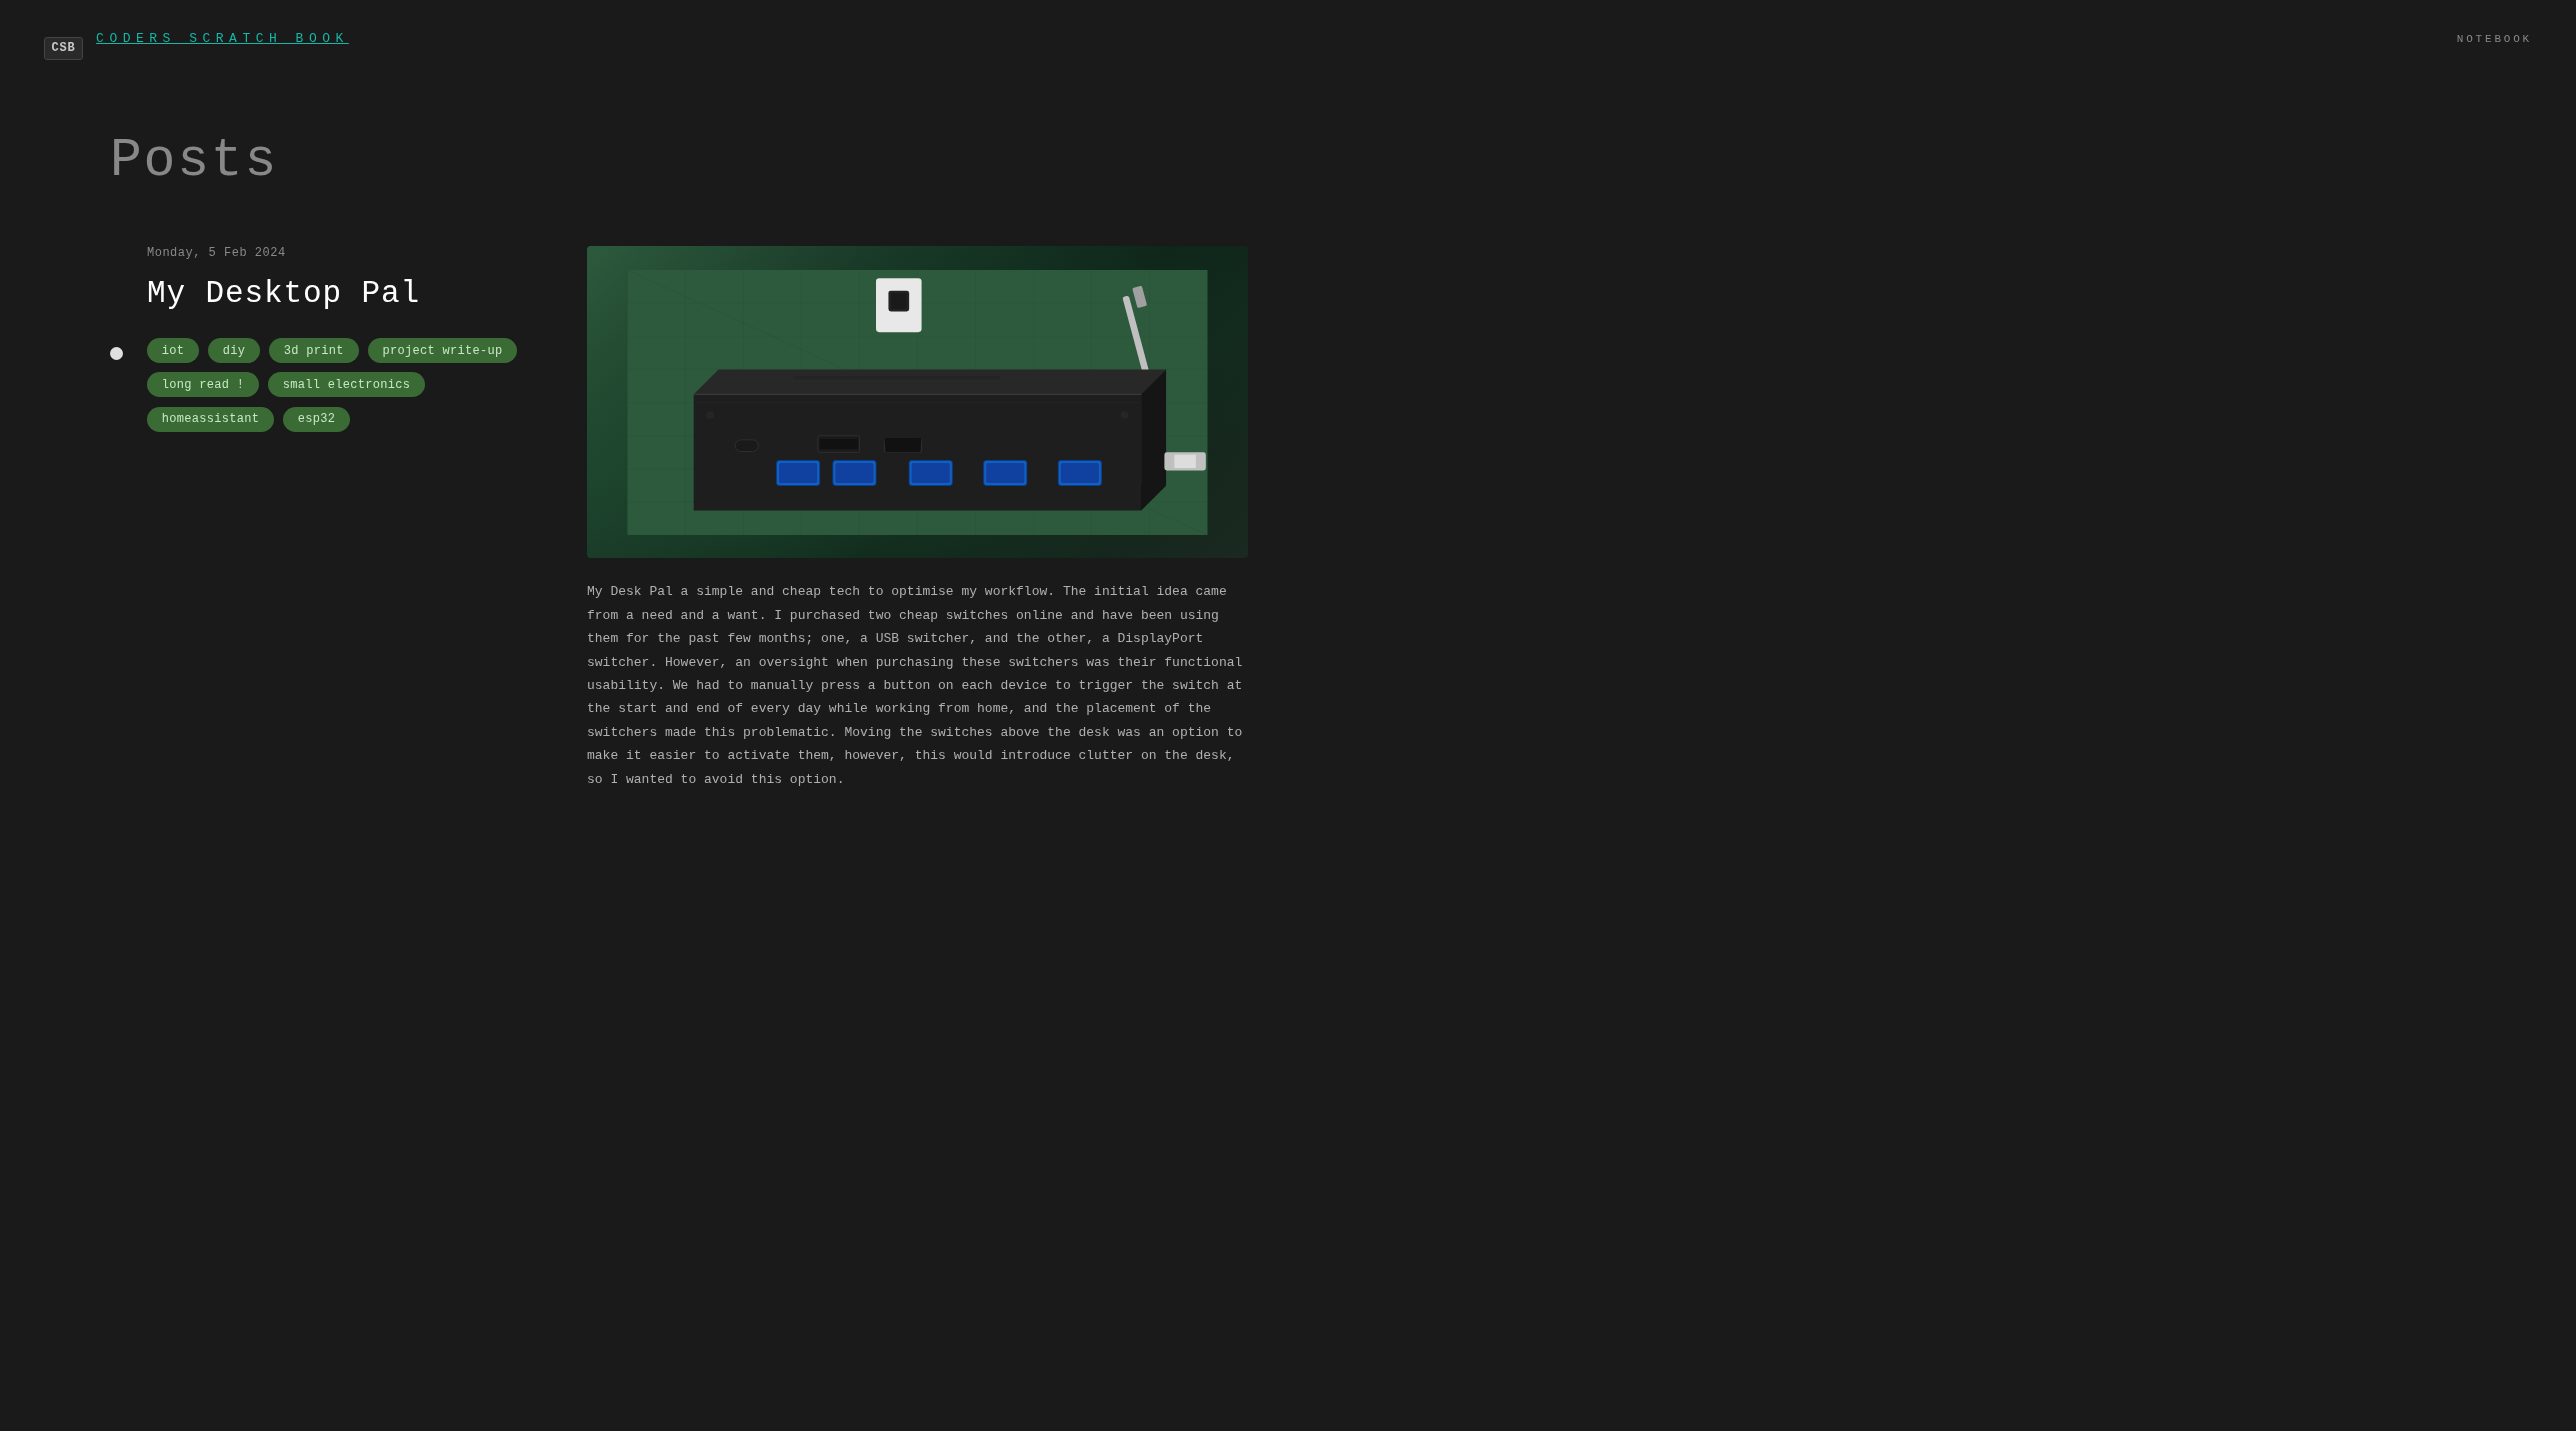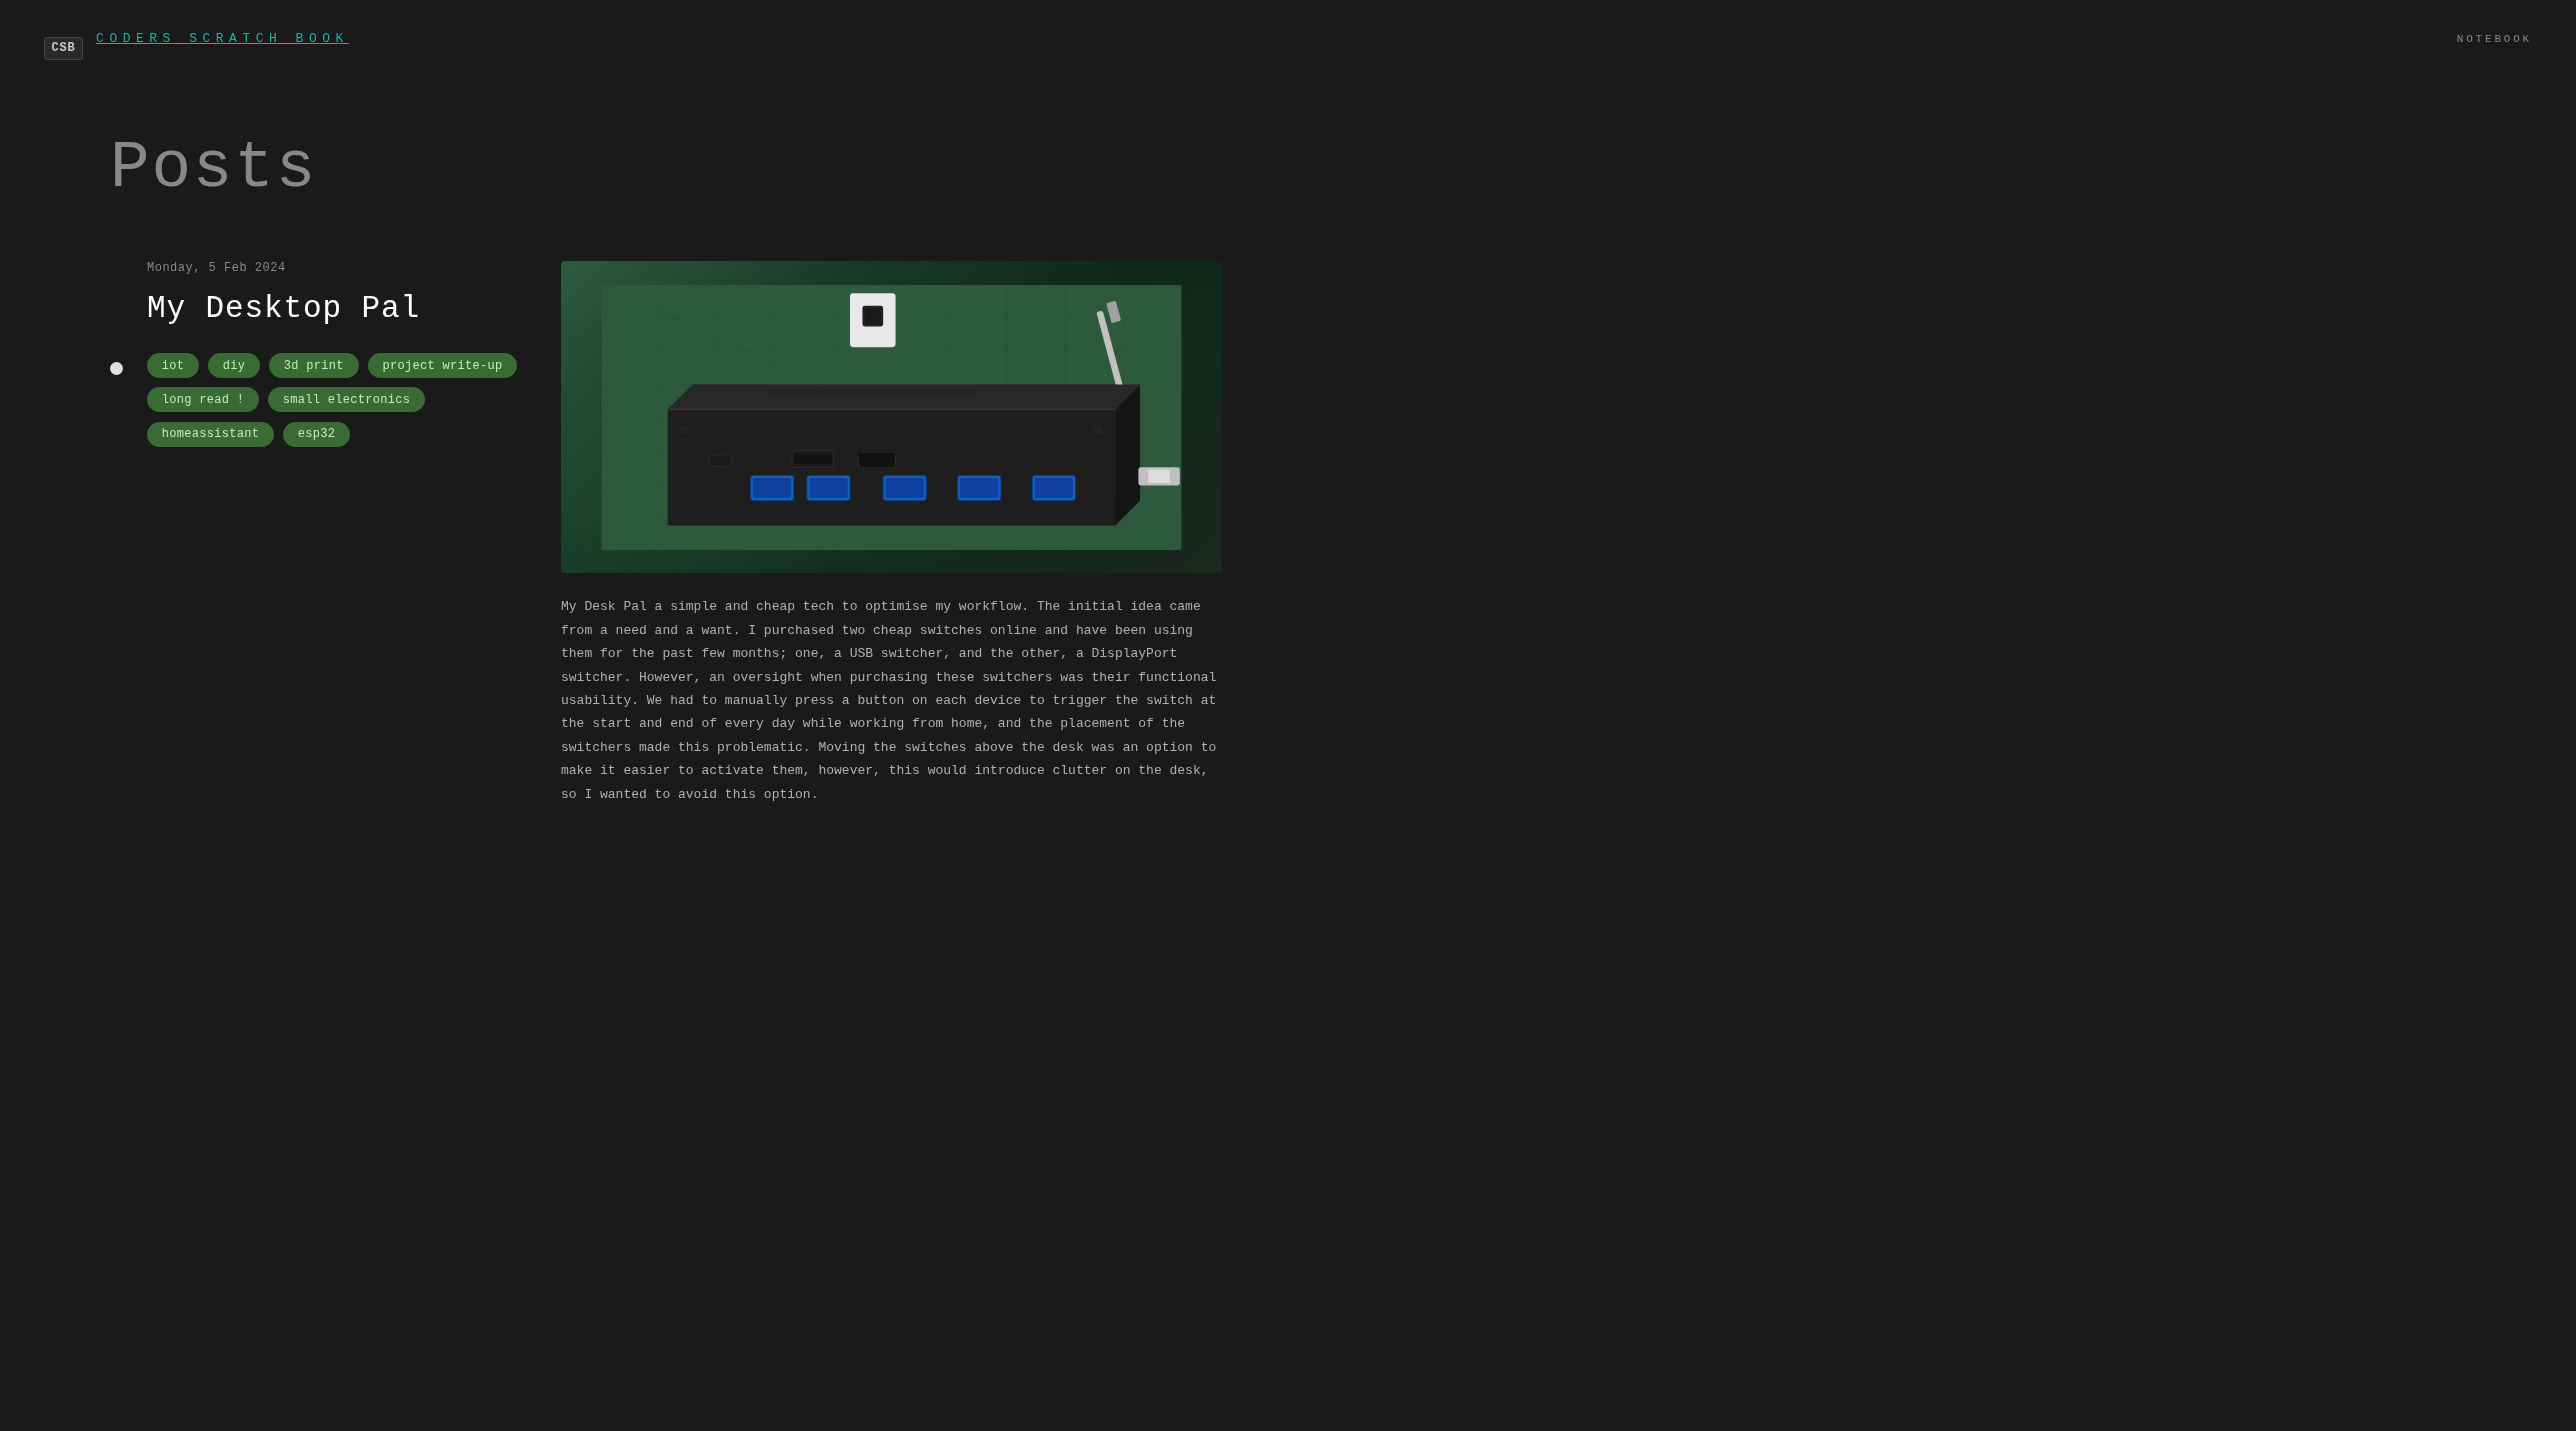--- a/index.html
+++ b/index.html
@@ -56,30 +56,30 @@
       letter-spacing: 2.8px;
       text-transform: uppercase;
       cursor: pointer;
     }
 
     .main-content {
       padding: 55px 110px 55px 110px;
     }
 
     .page-title {
-      font-size: 66px;
+      font-size: 53px;
       font-weight: 300;
       color: #888;
       margin-bottom: 55px;
       letter-spacing: 1.8px;
     }
 
     .post-item {
       display: flex;
-      gap: 29px;
+      gap: 55px;
       align-items: flex-start;
       position: relative;
       padding-left: 37px;
     }
 
     .timeline-dot {
       position: absolute;
       left: 0;
       top: 101px;
       width: 13px;

